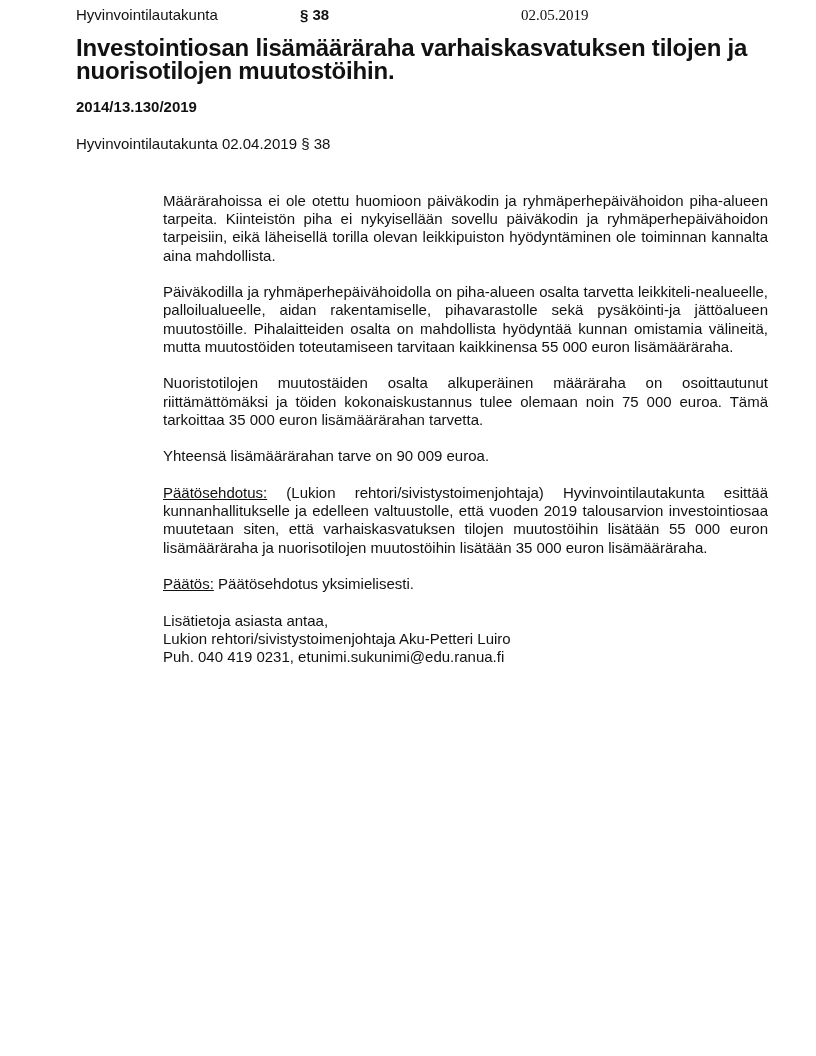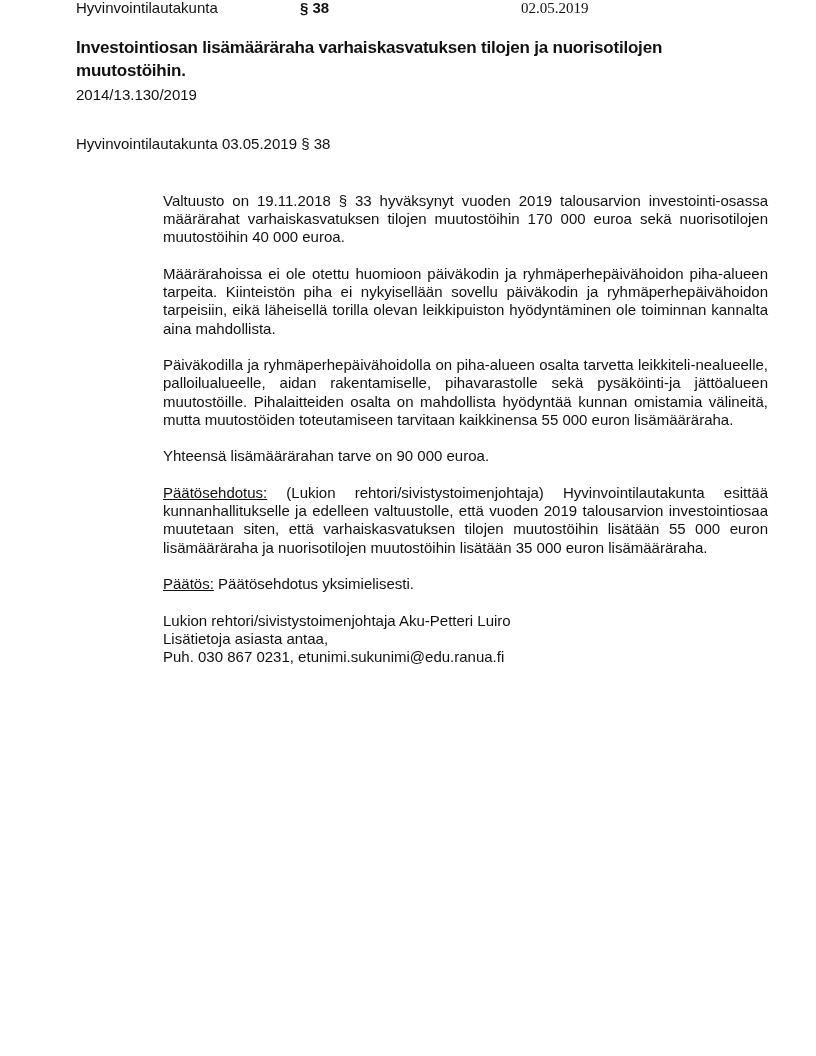--- a/index.html
+++ b/index.html
@@ -2,30 +2,30 @@
 <html><head>
   <meta charset="utf-8">
   <style>
     html, body { margin: 0; padding: 0; background: #ffffff; }
     body {
       width: 816px; height: 1056px; position: relative; overflow: hidden;
       font-family: "Liberation Sans", sans-serif; color: #111111;
       font-size: 15px;
     }
     .header-row { position: absolute; top: -1px; left: 76px; width: 700px; height: 20px; font-size: 15px; line-height: 18px; }
-    .header-row span { position: absolute; top: 0; white-space: nowrap; }
+    .header-row span { position: absolute; top: 7px; white-space: nowrap; }
     .h-body { left: 0; }
     .h-section { left: 224px; font-weight: bold; }
     .h-date { left: 445px; font-family: Liberation Serif, serif; }
     .title {
       position: absolute; left: 76px; top: 36px; width: 680px;
-      font-size: 17px; font-weight: bold; line-height: 23px; margin: 0;
+      font-size: 24px; font-weight: bold; line-height: 23px; margin: 0;
       letter-spacing: -0.2px;
     }
-    .diary { position: absolute; left: 76px; top: 86px; line-height: 18px; }
+    .diary { position: absolute; left: 76px; top: 98px; line-height: 18px; font-weight: bold; }
     .meeting-ref { position: absolute; left: 76px; top: 135px; line-height: 18px; }
     .content {
       position: absolute; left: 163px; top: 192px; width: 605px;
       line-height: 18.2px; text-align: justify;
     }
     .content p { margin: 0 0 18.4px 0; }
     .label-u { font-weight: normal; text-decoration: underline; }
     .contact p { margin: 0; text-align: left; }
   </style>
 </head>
@@ -34,30 +34,30 @@
 <div class="header-row">
   <span class="h-body">Hyvinvointilautakunta</span>
   <span class="h-section">§ 38</span>
   <span class="h-date">02.05.2019</span>
 </div>
 
 <h1 class="title">Investointiosan lisämääräraha varhaiskasvatuksen tilojen ja nuorisotilojen muutostöihin.</h1>
 
 <div class="diary">2014/13.130/2019</div>
 
-<div class="meeting-ref">Hyvinvointilautakunta 03.05.2019 § 38</div>
+<div class="meeting-ref">Hyvinvointilautakunta 02.04.2019 § 38</div>
 
 <div class="content">
-  <p>Valtuusto on 19.11.2018 § 33 hyväksynyt vuoden 2019 talousarvion investointi-osassa määrärahat varhaiskasvatuksen tilojen muutostöihin 170 000 euroa sekä nuorisotilojen muutostöihin 40 000 euroa.</p>
   <p>Määrärahoissa ei ole otettu huomioon päiväkodin ja ryhmäperhepäivähoidon piha-alueen tarpeita. Kiinteistön piha ei nykyisellään sovellu päiväkodin ja ryhmäperhepäivähoidon tarpeisiin, eikä läheisellä torilla olevan leikkipuiston hyödyntäminen ole toiminnan kannalta aina mahdollista.</p>
   <p>Päiväkodilla ja ryhmäperhepäivähoidolla on piha-alueen osalta tarvetta leikkiteli-nealueelle, palloilualueelle, aidan rakentamiselle, pihavarastolle sekä pysäköinti-ja jättöalueen muutostöille. Pihalaitteiden osalta on mahdollista hyödyntää kunnan omistamia välineitä, mutta muutostöiden toteutamiseen tarvitaan kaikkinensa 55 000 euron lisämääräraha.</p>
-  <p>Yhteensä lisämäärärahan tarve on 90 000 euroa.</p>
+  <p>Nuoristotilojen muutostäiden osalta alkuperäinen määräraha on osoittautunut riittämättömäksi ja töiden kokonaiskustannus tulee olemaan noin 75 000 euroa. Tämä tarkoittaa 35 000 euron lisämäärärahan tarvetta.</p>
+  <p>Yhteensä lisämäärärahan tarve on 90 009 euroa.</p>
 
   <p><span class="label-u">Päätösehdotus:</span><span> (Lukion rehtori/sivistystoimenjohtaja) Hyvinvointilautakunta esittää kunnanhallitukselle ja edelleen valtuustolle, että vuoden 2019 talousarvion investointiosaa muutetaan siten, että varhaiskasvatuksen tilojen muutostöihin lisätään 55 000 euron lisämääräraha ja nuorisotilojen muutostöihin lisätään 35 000 euron lisämääräraha.</span></p>
 
   <p><span class="label-u">Päätös:</span><span> Päätösehdotus yksimielisesti.</span></p>
 
   <div class="contact">
+    <p>Lisätietoja asiasta antaa,</p>
     <p>Lukion rehtori/sivistystoimenjohtaja Aku-Petteri Luiro</p>
-    <p>Lisätietoja asiasta antaa,</p>
-    <p>Puh. 030 867 0231, etunimi.sukunimi@edu.ranua.fi</p>
+    <p>Puh. 040 419 0231, etunimi.sukunimi@edu.ranua.fi</p>
   </div>
 </div>
 
 </body></html>

